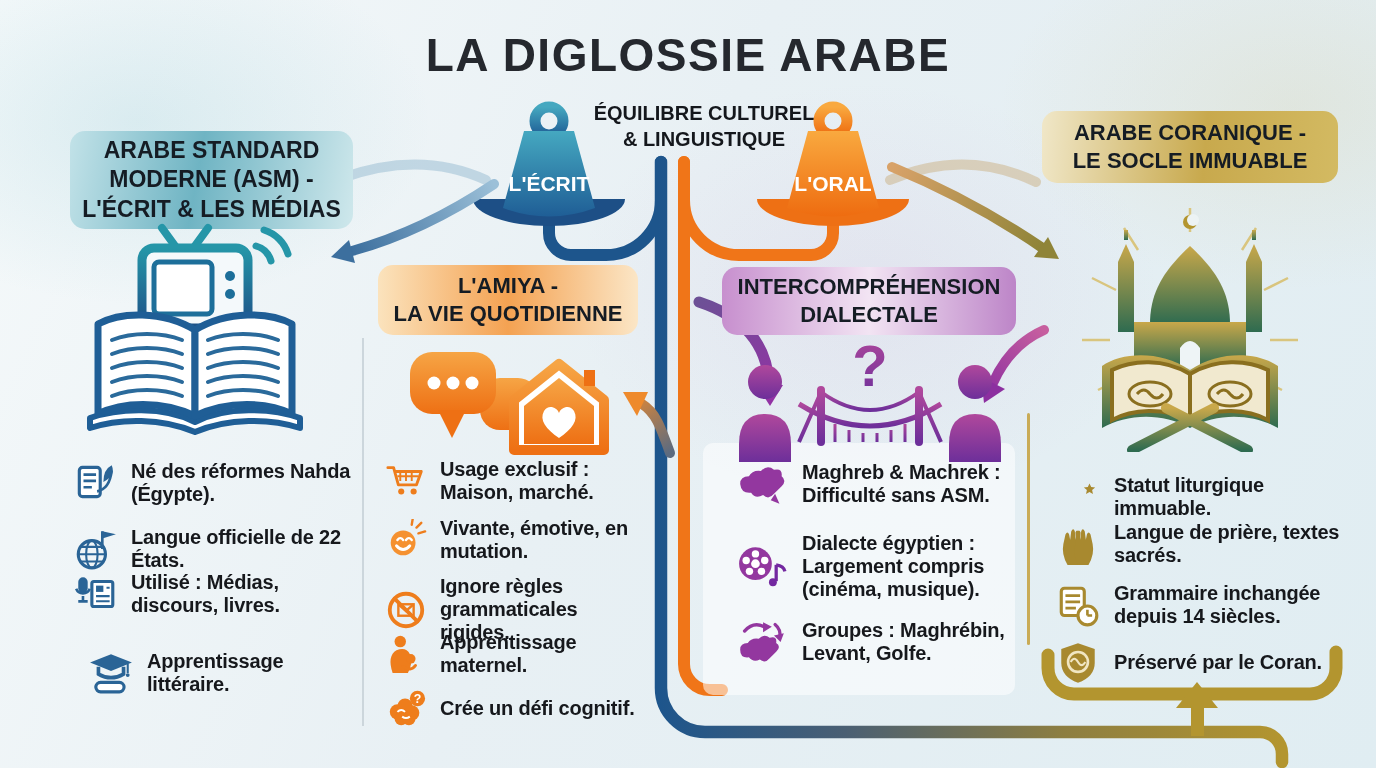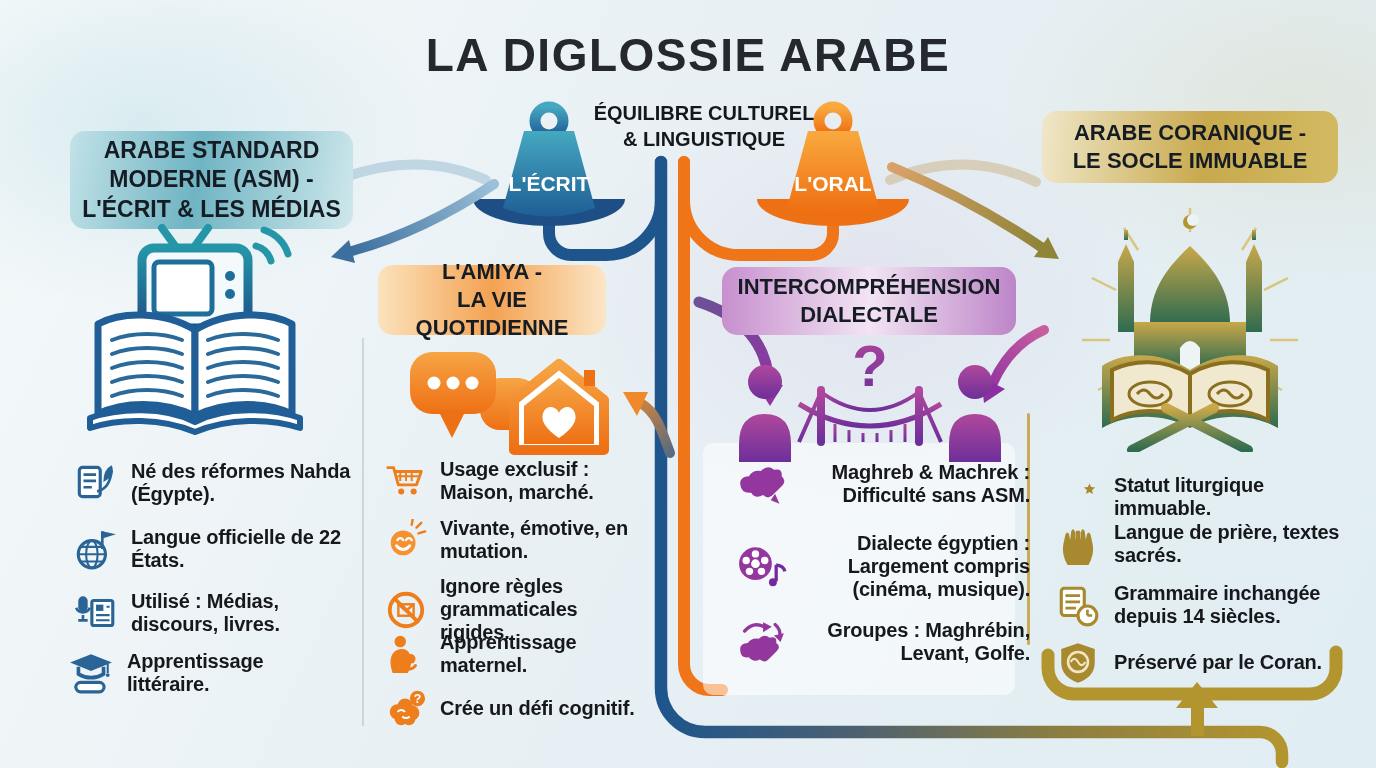--- a/index.html
+++ b/index.html
@@ -13,32 +13,32 @@
   .title{position:absolute;top:28px;left:0;width:100%;text-align:center;
     font-size:46px;font-weight:700;letter-spacing:1.5px;color:#25282e;}
   .caption{position:absolute;left:572px;top:101px;width:264px;text-align:center;
     font-size:20px;font-weight:700;line-height:1.28;color:#14171c;}
   .caption span{display:block;}
   .hdr{position:absolute;display:flex;flex-direction:column;justify-content:center;
     text-align:center;font-weight:800;color:#151c24;border-radius:15px;line-height:1.27;}
   .hdr span{display:block;}
   .hdr-asm{left:70px;top:107px;width:283px;height:98px;font-size:23px;
     background:linear-gradient(100deg,#c2e2e8,#6fb4c3 45%,#cfe8ec);margin-top:24px;}
-  .hdr-amiya{left:378px;top:265px;width:228px;height:70px;font-size:22px;
+  .hdr-amiya{left:378px;top:265px;width:260px;height:70px;font-size:22px;
     background:linear-gradient(90deg,#fbe3bd,#f4a252 50%,#fbe6c6);}
   .hdr-dialect{left:722px;top:267px;width:294px;height:68px;font-size:22px;
     background:linear-gradient(90deg,#c78fce,#f2e4f3 50%,#bd85c8);}
   .hdr-coran{left:1042px;top:111px;width:296px;height:72px;font-size:22px;
     background:linear-gradient(95deg,#f0e7c8,#c8a94d 55%,#d3ba62);}
   .row{position:absolute;display:flex;align-items:center;gap:13px;}
   .row .txt{font-size:20px;font-weight:700;line-height:1.16;color:#16181c;letter-spacing:-.2px;}
   .row svg{flex-shrink:0;}
   .col-asm .txt{width:222px;}
   .col-amiya .txt{width:205px;}
-  .col-dialect .txt{width:228px;text-align:right;}
+  .col-dialect .txt{width:228px;}
   .col-coran .txt{width:228px;}
   .panel-dialect{position:absolute;left:703px;top:443px;width:312px;height:252px;
     background:rgba(255,255,255,.55);border-radius:10px;}
   .sep-gray{position:absolute;left:362px;top:338px;width:2px;height:388px;background:#c2ccd3;opacity:.75;}
   .sep-gold{position:absolute;left:1027px;top:413px;width:3px;height:232px;background:#c9ab56;border-radius:2px;}
   .decor{position:absolute;left:0;top:0;pointer-events:none;}
   .illus{position:absolute;}
 </style>
 </head>
 <body>
@@ -280,32 +280,32 @@
   <div class="row col-asm" style="left:72px;top:526px">
     <svg width="46" height="46" viewBox="0 0 44 44">
       <circle cx="19" cy="27" r="13" fill="none" stroke="#2a6496" stroke-width="3"></circle>
       <ellipse cx="19" cy="27" rx="5.5" ry="13" fill="none" stroke="#2a6496" stroke-width="2"></ellipse>
       <path d="M6,27 h26 M8,20 h22 M8,34 h22" stroke="#2a6496" stroke-width="2"></path>
       <path d="M29,5 v17" stroke="#2a6496" stroke-width="2.5"></path>
       <path d="M29,5 l13,3 -13,4 z" fill="#2a6496"></path>
     </svg>
     <div class="txt">Langue officielle de 22 États.</div>
   </div>
-  <div class="row col-asm" style="left:72px;top:590px">
+  <div class="row col-asm" style="left:72px;top:571px">
     <svg width="46" height="46" viewBox="0 0 44 44">
       <rect x="6" y="6" width="9" height="15" rx="4.5" fill="#2a6496"></rect>
       <path d="M4,17 a7,7 0 0 0 13,0" fill="none" stroke="#2a6496" stroke-width="2.5"></path>
       <path d="M10.5,24 v5 M6,29 h9" stroke="#2a6496" stroke-width="2.5"></path>
       <rect x="19" y="10" width="20" height="24" rx="2" fill="#ffffff" stroke="#2a6496" stroke-width="3"></rect>
       <rect x="23" y="14" width="7" height="6" fill="#2a6496"></rect>
       <path d="M33,16 h3 M23,24 h13 M23,29 h13" stroke="#2a6496" stroke-width="2"></path>
     </svg>
     <div class="txt">Utilisé : Médias, discours, livres.</div>
   </div>
-  <div class="row col-asm" style="left:68px;top:650px">
+  <div class="row col-asm" style="left:88px;top:650px">
     <svg width="46" height="46" viewBox="0 0 44 44">
       <path d="M22,4 L42,12 22,20 2,12 Z" fill="#2a6496"></path>
       <path d="M10,16 v7 q12,7 24,0 v-7" fill="none" stroke="#2a6496" stroke-width="3.5"></path>
       <path d="M38,13 v9" stroke="#2a6496" stroke-width="2"></path>
         <circle cx="38" cy="24" r="1.8" fill="#2a6496"></circle>
       <path d="M12,31 h18 a4.5,4.5 0 0 1 0,9 h-18 a4.5,4.5 0 0 1 0,-9 z" fill="#ffffff" stroke="#2a6496" stroke-width="3"></path>
       <path d="M12,31 a4.5,4.5 0 0 0 0,9" fill="none" stroke="#2a6496" stroke-width="2"></path>
     </svg>
     <div class="txt">Apprentissage littéraire.</div>
   </div>

